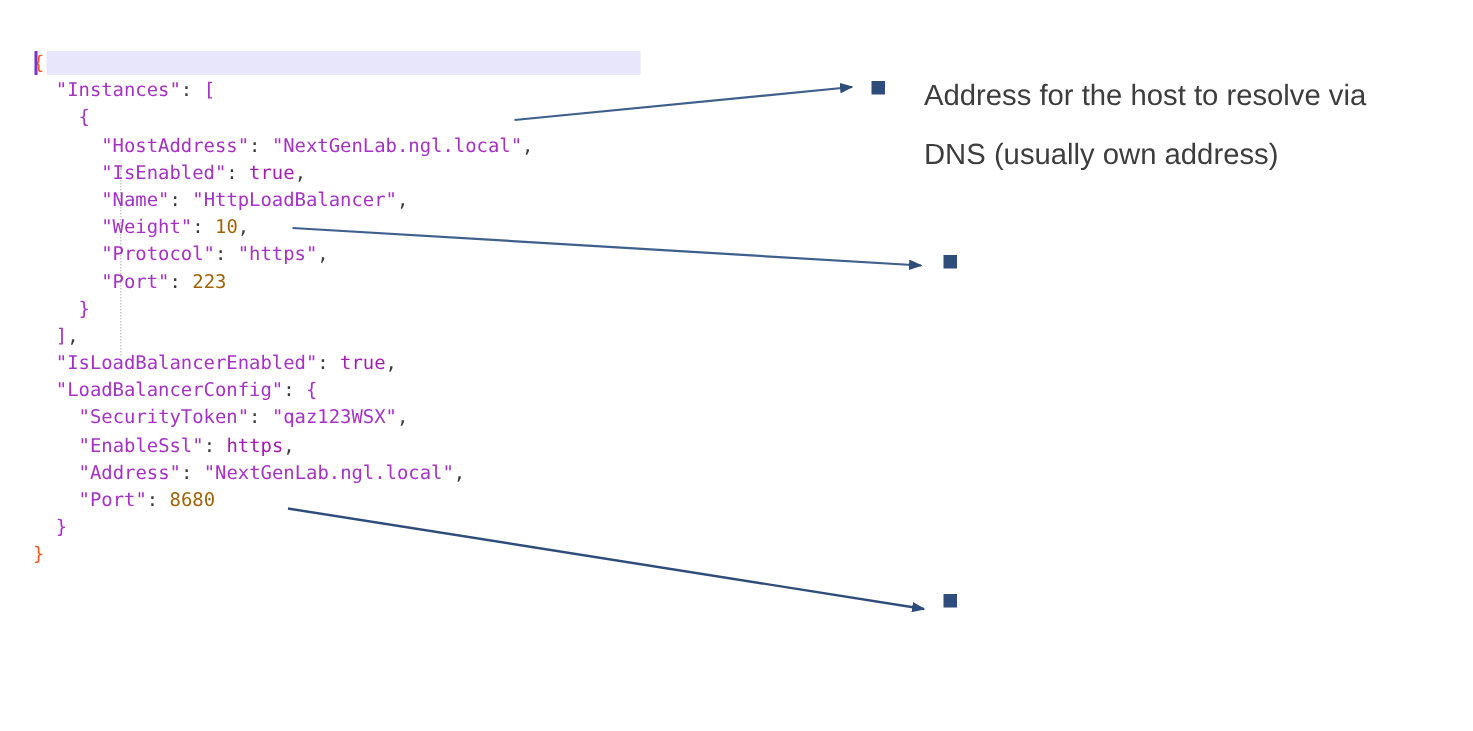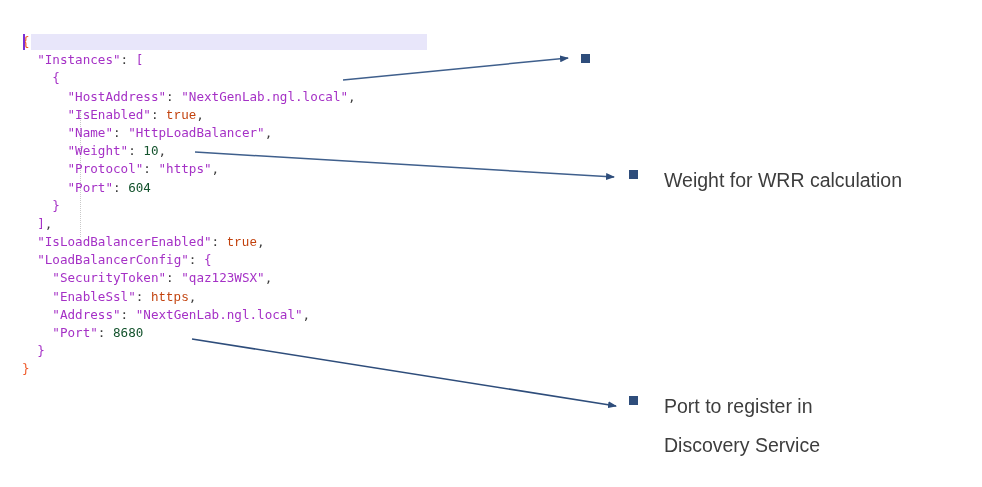--- a/index.html
+++ b/index.html
@@ -63,22 +63,22 @@
     top: 78px;
     width: 1px;
     height: 126px;
     border-left: 1px dotted #c9c9c9;
     z-index: 0;
   }
 
   
   .k    { color: #a531c6; }   
   .s    { color: #a531c6; }   
-  .b    { color: #c2410c; font-family: Liberation Mono, monospace; }   
-  .n    { color: #14532d; }   
+  .b    { color: #a21caf; }   
+  .n    { color: #a16207; }   
   .p    { color: #a531c6; }   
   .pr   { color: #ef5a2a; }   
   .pl   { color: #3b3b3b; }   
 
   
   .annot {
     position: absolute;
     display: flex;
     align-items: flex-start;
     gap: 0;
@@ -119,21 +119,21 @@
   <div class="indent-guide"></div>
   <div id="code-lines">
       <div class="code-line"><span class="sel-band"></span><span class="caret"></span><span class="txt"><span></span><span class="pr">{</span></span></div>
       <div class="code-line"><span class="txt"><span>  </span><span class="k">"Instances"</span><span class="pl">: </span><span class="p">[</span></span></div>
       <div class="code-line"><span class="txt"><span>    </span><span class="p">{</span></span></div>
       <div class="code-line"><span class="txt"><span>      </span><span class="k">"HostAddress"</span><span class="pl">: </span><span class="s">"NextGenLab.ngl.local"</span><span class="pl">,</span></span></div>
       <div class="code-line"><span class="txt"><span>      </span><span class="k">"IsEnabled"</span><span class="pl">: </span><span class="b">true</span><span class="pl">,</span></span></div>
       <div class="code-line"><span class="txt"><span>      </span><span class="k">"Name"</span><span class="pl">: </span><span class="s">"HttpLoadBalancer"</span><span class="pl">,</span></span></div>
       <div class="code-line"><span class="txt"><span>      </span><span class="k">"Weight"</span><span class="pl">: </span><span class="n">10</span><span class="pl">,</span></span></div>
       <div class="code-line"><span class="txt"><span>      </span><span class="k">"Protocol"</span><span class="pl">: </span><span class="s">"https"</span><span class="pl">,</span></span></div>
-      <div class="code-line"><span class="txt"><span>      </span><span class="k">"Port"</span><span class="pl">: </span><span class="n">604</span></span></div>
+      <div class="code-line"><span class="txt"><span>      </span><span class="k">"Port"</span><span class="pl">: </span><span class="n">223</span></span></div>
       <div class="code-line"><span class="txt"><span>    </span><span class="p">}</span></span></div>
       <div class="code-line"><span class="txt"><span>  </span><span class="p">]</span><span class="pl">,</span></span></div>
       <div class="code-line"><span class="txt"><span>  </span><span class="k">"IsLoadBalancerEnabled"</span><span class="pl">: </span><span class="b">true</span><span class="pl">,</span></span></div>
       <div class="code-line"><span class="txt"><span>  </span><span class="k">"LoadBalancerConfig"</span><span class="pl">: </span><span class="p">{</span></span></div>
       <div class="code-line"><span class="txt"><span>    </span><span class="k">"SecurityToken"</span><span class="pl">: </span><span class="s">"qaz123WSX"</span><span class="pl">,</span></span></div>
       <div class="code-line"><span class="txt"><span>    </span><span class="k">"EnableSsl"</span><span class="pl">: </span><span class="b">https</span><span class="pl">,</span></span></div>
       <div class="code-line"><span class="txt"><span>    </span><span class="k">"Address"</span><span class="pl">: </span><span class="s">"NextGenLab.ngl.local"</span><span class="pl">,</span></span></div>
       <div class="code-line"><span class="txt"><span>    </span><span class="k">"Port"</span><span class="pl">: </span><span class="n">8680</span></span></div>
       <div class="code-line"><span class="txt"><span>  </span><span class="p">}</span></span></div>
       <div class="code-line"><span class="txt"><span></span><span class="pr">}</span></span></div>
@@ -146,24 +146,23 @@
       <path d="M0,0 L9,3.5 L0,7 z" fill="#2e4d7b"></path>
     </marker>
   </defs>
   <line x1="343" y1="80" x2="568" y2="58" stroke="#3f5f8c" stroke-width="1.5" marker-end="url(#ah)"></line>
   <line x1="195" y1="152" x2="614" y2="177" stroke="#3f5f8c" stroke-width="1.5" marker-end="url(#ah)"></line>
   <line x1="192" y1="339" x2="616" y2="406" stroke="#2e4d7b" stroke-width="1.6" marker-end="url(#ah)"></line>
 </svg>
 
 <div class="annot" id="annot-1">
   <span class="bullet"></span>
+  <span class="annot-text">Address for the host to resolve via
+DNS (usually own address)</span>
 </div>
 
 <div class="annot" id="annot-2">
   <span class="bullet"></span>
-  <span class="annot-text">Weight for WRR calculation</span>
 </div>
 
 <div class="annot" id="annot-3">
   <span class="bullet"></span>
-  <span class="annot-text">Port to register in
-Discovery Service</span>
 </div>
 
 </body></html>

